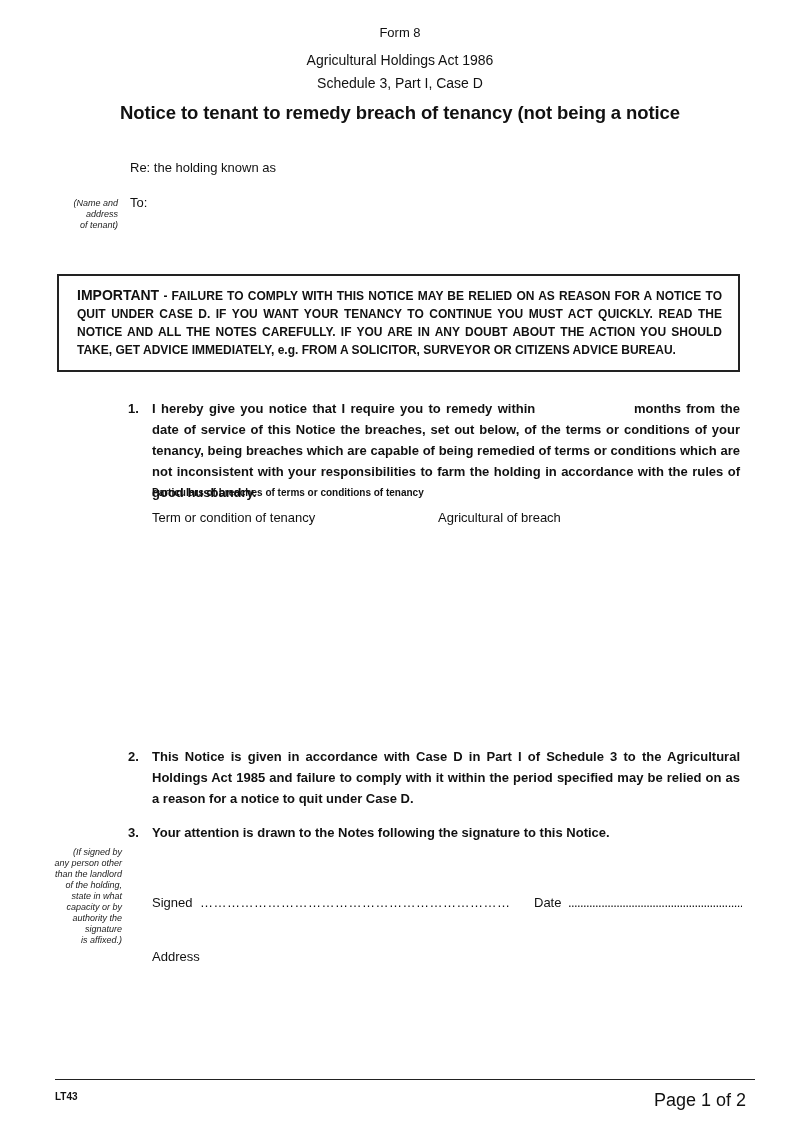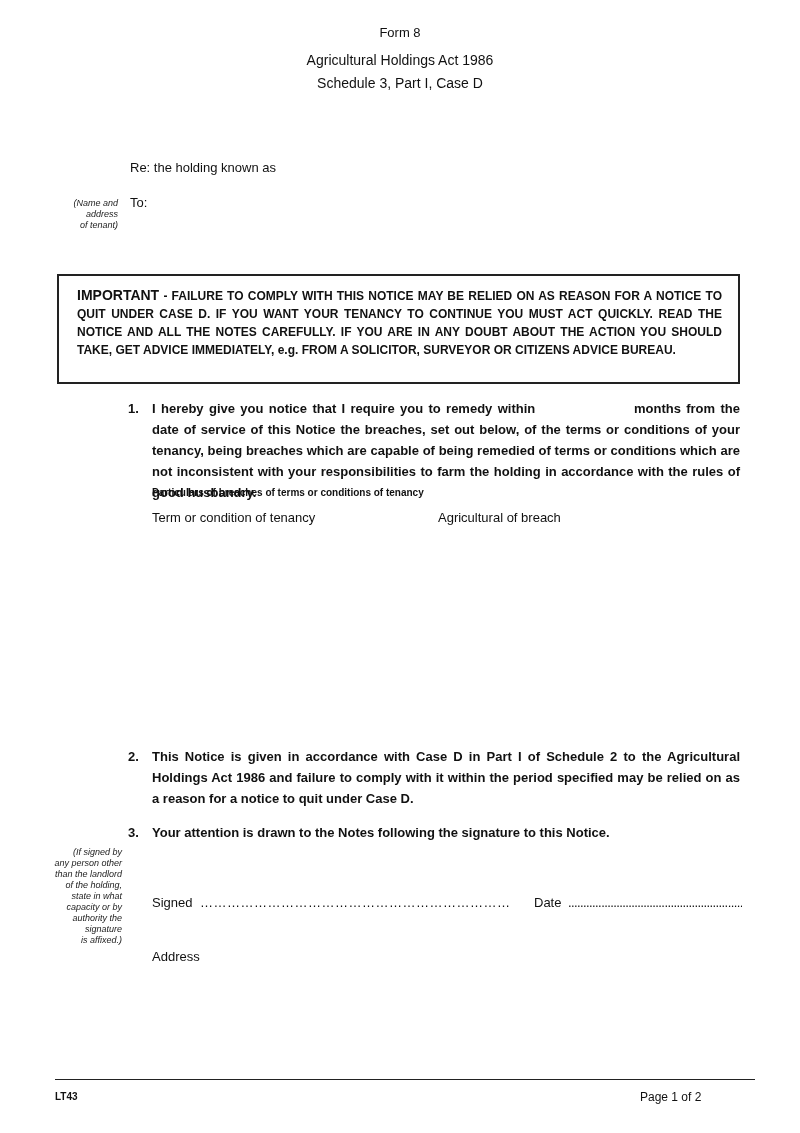--- a/index.html
+++ b/index.html
@@ -17,21 +17,21 @@
       letter-spacing: -0.1px;
     }
     .re { top: 160px; left: 130px; font-size: 13px; }
     .side-note {
       font-size: 9px; font-style: italic; text-align: right; line-height: 11px;
       color: #222;
     }
     .tenant-note { top: 198px; left: 40px; width: 78px; }
     .to { top: 195px; left: 130px; font-size: 13px; }
     .important-box {
-      top: 274px; left: 57px; width: 683px; height: 110px;
+      top: 274px; left: 57px; width: 683px; height: 98px;
       border: 2px solid #222; box-sizing: border-box;
       padding: 10px 16px 0 18px;
       font-size: 12px; font-weight: bold; line-height: 18px;
       text-align: justify; text-align-last: left;
     }
     .important-box .lead { font-size: 14px; }
     .para {
       left: 128px; width: 612px; font-size: 13px; line-height: 21px;
     }
     .para .num {
@@ -61,29 +61,30 @@
     .date-label { top: 895px; left: 534px; font-size: 13px; }
     .date-dots {
       top: 895px; left: 568px; width: 174px; font-size: 13px; overflow: hidden;
       white-space: nowrap; letter-spacing: -0.6px;
     }
     .address { top: 949px; left: 152px; font-size: 13px; }
     .footer-rule {
       top: 1079px; left: 55px; width: 700px; height: 0; border-top: 1px solid #222;
     }
     .footer-code { top: 1091px; left: 55px; font-size: 10px; font-weight: bold; }
-    .footer-page { top: 1090px; left: 640px; width: 106px; text-align: left; font-size: 12px; }
+    .footer-page { top: 1090px; left: 640px; width: 106px; text-align: right; font-size: 18px; }
   </style>
 </head>
 <body>
 
 <div class="abs center form-no">Form 8</div>
 <div class="abs center act">Agricultural Holdings Act 1986</div>
 <div class="abs center schedule">Schedule 3, Part I, Case D</div>
 <div class="abs center title">
+  <div>Notice to tenant to remedy breach of tenancy (not being a notice</div>
 </div>
 
 <div class="abs re">
   <span>Re: the holding known as</span>
   <span></span>
 </div>
 
 <div class="abs side-note tenant-note">
   <div>(Name and</div>
   <div>address</div>
@@ -103,21 +104,21 @@
   <span class="txt"><span>I hereby give you notice that I require you to remedy within</span> <span class="blank-months"></span> <span>months from the date of service of this Notice the breaches, set out below, of the terms or conditions of your tenancy, being breaches which are capable of being remedied of terms or conditions which are not inconsistent with your responsibilities to farm the holding in accordance with the rules of good husbandry.</span></span>
 </div>
 
 <div class="abs particulars-head">Particulars of breaches of terms or conditions of tenancy</div>
 <div class="abs col-term">Term or condition of tenancy</div>
 <div class="abs col-breach">Agricultural of breach</div>
 <div class="abs breach-area"></div>
 
 <div class="abs para p2">
   <span class="num">2.</span>
-  <span class="txt">This Notice is given in accordance with Case D in Part I of Schedule 2 to the Agricultural Holdings Act 1986 and failure to comply with it within the period specified may be relied on as a reason for a notice to quit under Case D.</span>
+  <span class="txt">This Notice is given in accordance with Case D in Part I of Schedule 3 to the Agricultural Holdings Act 1985 and failure to comply with it within the period specified may be relied on as a reason for a notice to quit under Case D.</span>
 </div>
 
 <div class="abs para p3">
   <span class="num">3.</span>
   <span class="txt">Your attention is drawn to the Notes following the signature to this Notice.</span>
 </div>
 
 <div class="abs side-note sign-note">
   <div>(If signed by</div>
   <div>any person other</div>

